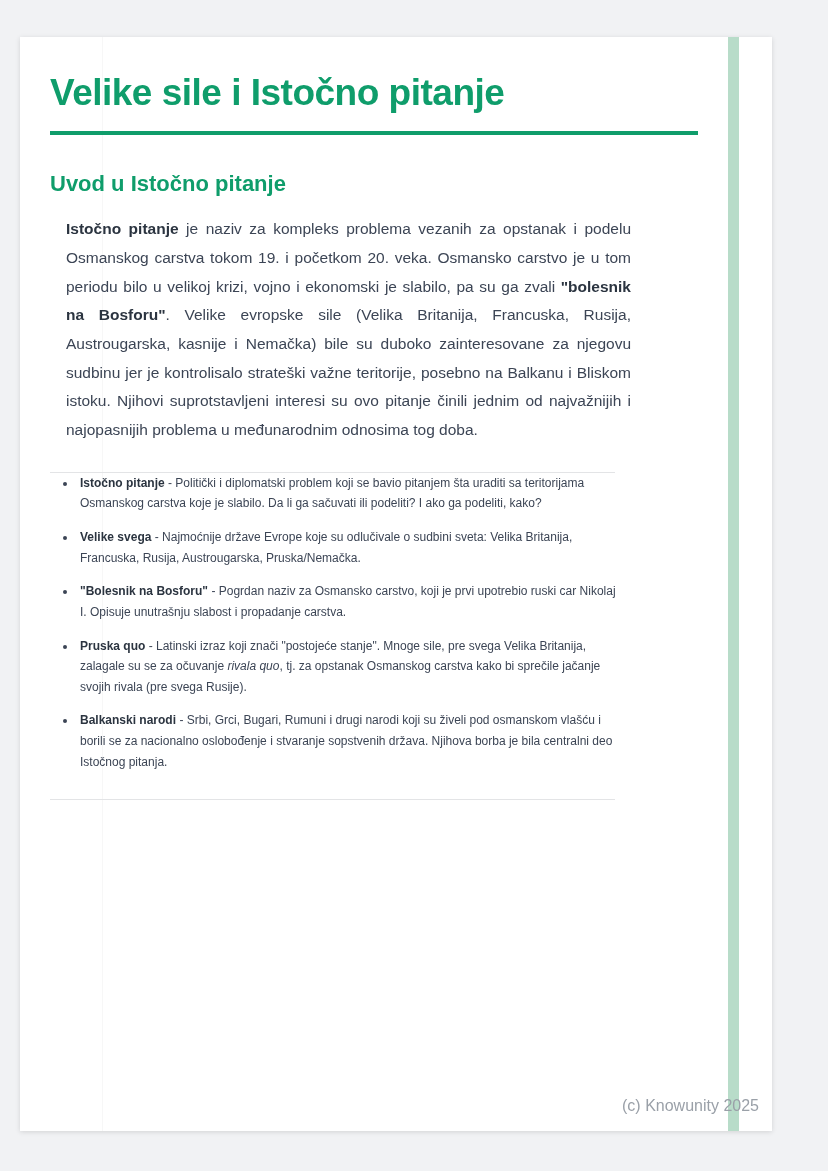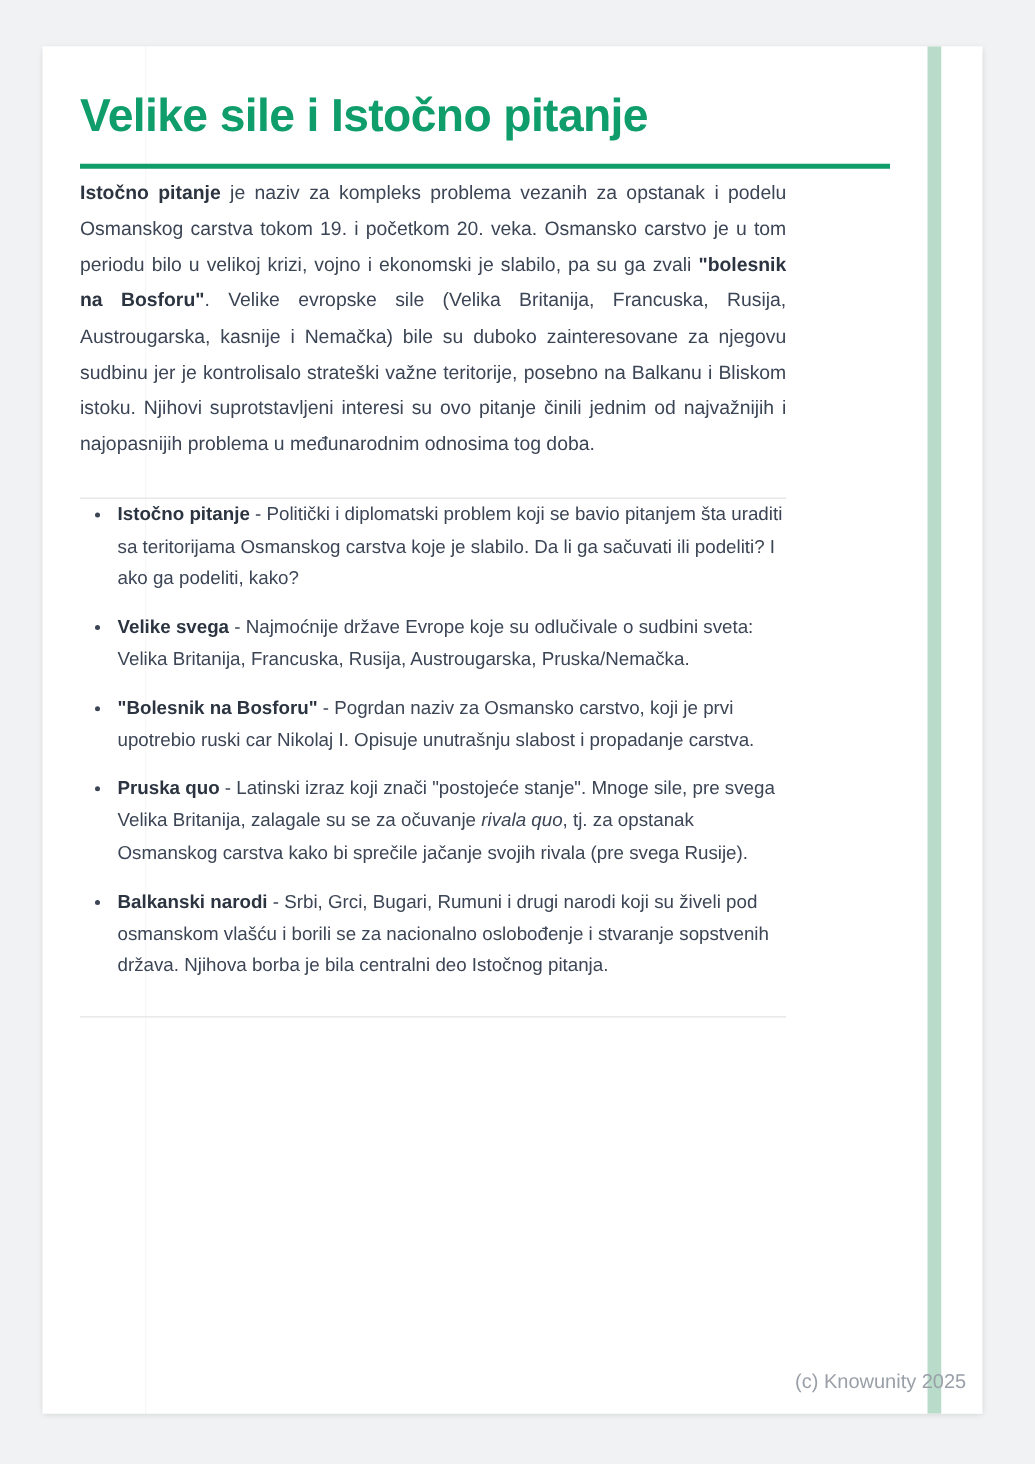--- a/index.html
+++ b/index.html
@@ -11,21 +11,21 @@
   .canvas {
     position: relative;
     width: 828px;
     height: 1171px;
     margin: 0 auto;
     background: #f1f2f4;
     overflow: hidden;
   }
   .page {
     position: absolute;
-    left: 34px;
+    left: 20px;
     top: 37px;
     width: 752px;
     height: 1094px;
     background: #ffffff;
     box-shadow: 0 1px 5px rgba(0,0,0,0.13);
     overflow: hidden;
   }
   .strip {
     position: absolute;
     top: 0;
@@ -63,37 +63,37 @@
     margin: 0 0 6px 0;
   }
   h2.section-heading {
     margin: 36px 0 18px 0;
     font-size: 22px;
     font-weight: 700;
     color: #0f9d6b;
   }
   p.body-par {
     width: 565px;
-    margin: 0;
+    margin: 16px;
     font-size: 15.5px;
     line-height: 1.85;
     color: #3c4555;
     text-align: justify;
   }
   p.body-par strong, ul.terms strong {
     font-weight: 700;
     color: #2b3440;
   }
   ul.terms {
     width: 572px;
     margin: 0;
     padding: 0 0 0 27px;
     list-style: disc;
     color: #3c4555;
-    font-size: 15px;
+    font-size: 12px;
     line-height: 1.72;
   }
   ul.terms li {
     margin: 0 0 13px 0;
     padding-left: 3px;
   }
   hr.divider {
     width: 565px;
     border: none;
     border-top: 1px solid #e3e4e6;
@@ -115,20 +115,21 @@
 <div class="canvas">
   <div class="page">
     <div class="strip"></div>
     <div class="fold-line"></div>
 
     <div class="content">
       <h1 class="doc-title">Velike sile i Istočno pitanje</h1>
       <div class="title-rule"></div>
 
       <section>
+        <h2 class="section-heading">Uvod u Istočno pitanje</h2>
         <p class="body-par"><strong>Istočno pitanje</strong><span> je naziv za kompleks problema vezanih za opstanak i podelu Osmanskog carstva tokom 19. i početkom 20. veka. Osmansko carstvo je u tom periodu bilo u velikoj krizi, vojno i ekonomski je slabilo, pa su ga zvali </span><strong>"bolesnik na Bosforu"</strong><span>. Velike evropske sile (Velika Britanija, Francuska, Rusija, Austrougarska, kasnije i Nemačka) bile su duboko zainteresovane za njegovu sudbinu jer je kontrolisalo strateški važne teritorije, posebno na Balkanu i Bliskom istoku. Njihovi suprotstavljeni interesi su ovo pitanje činili jednim od najvažnijih i najopasnijih problema u međunarodnim odnosima tog doba.</span></p>
       </section>
 
       <hr class="divider">
 
       <section>
         <ul class="terms">
           <li><strong>Istočno pitanje</strong><span> - Politički i diplomatski problem koji se bavio pitanjem šta uraditi sa teritorijama Osmanskog carstva koje je slabilo. Da li ga sačuvati ili podeliti? I ako ga podeliti, kako?</span></li>
           <li><strong>Velike svega</strong><span> - Najmoćnije države Evrope koje su odlučivale o sudbini sveta: Velika Britanija, Francuska, Rusija, Austrougarska, Pruska/Nemačka.</span></li>
           <li><strong>"Bolesnik na Bosforu"</strong><span> - Pogrdan naziv za Osmansko carstvo, koji je prvi upotrebio ruski car Nikolaj I. Opisuje unutrašnju slabost i propadanje carstva.</span></li>

